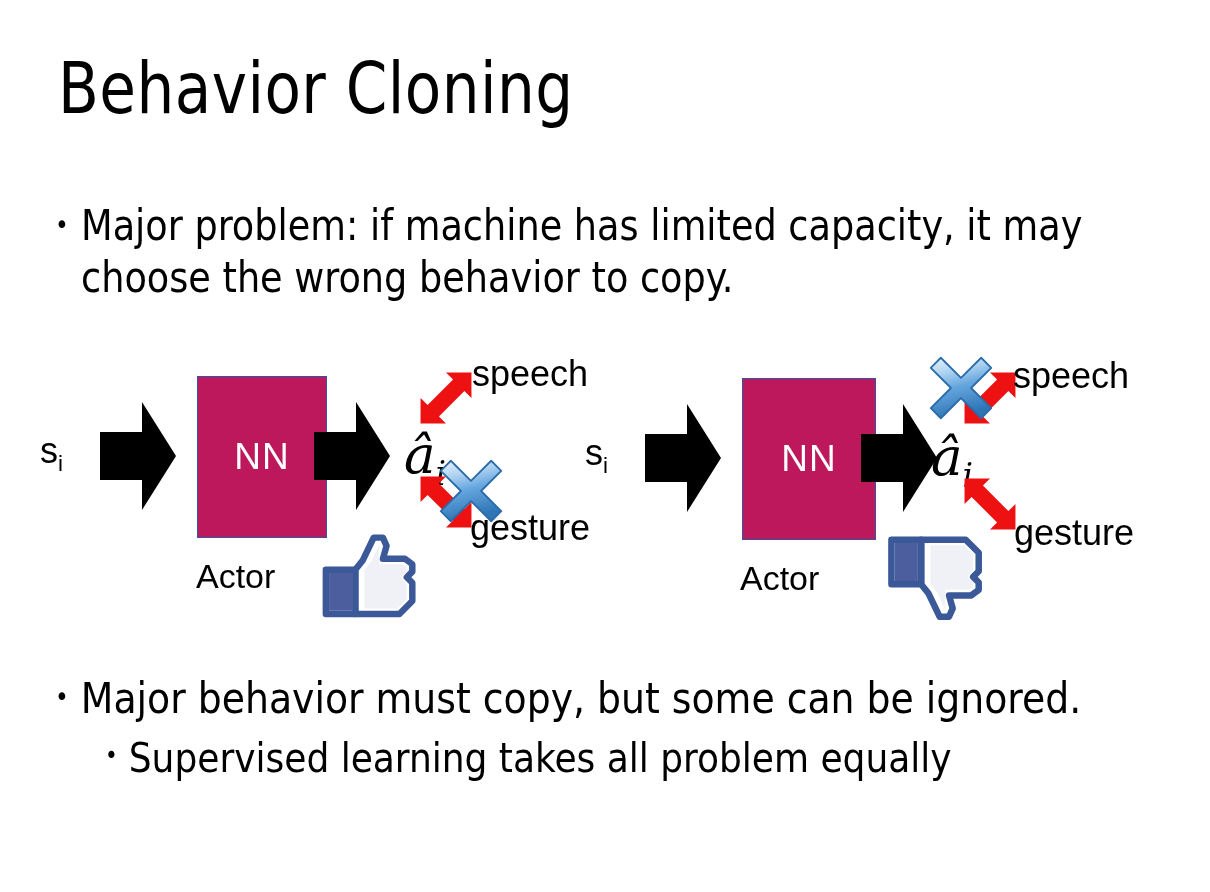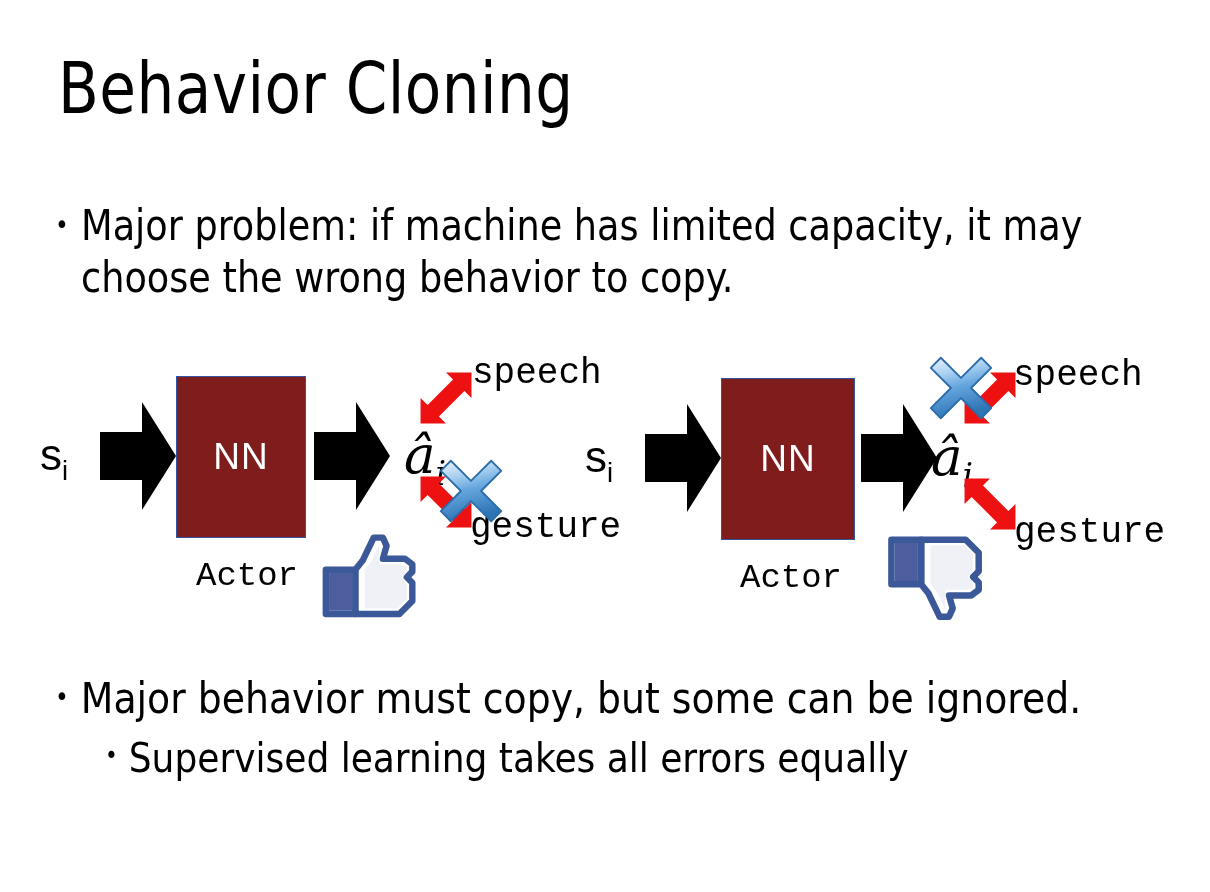--- a/index.html
+++ b/index.html
@@ -80,43 +80,44 @@
     font-size: 40px;
     line-height: 52px;
   }
   #bullet-3 .bullet-dot { font-size: 24px; padding: 12px 11px 0 0; }
 
   
   .diagram { position: absolute; top: 0; left: 0; }
 
   .nn-box {
     position: absolute;
-    background: #7f1d1d;
+    background: #be185d;
     border: 1px solid #2F55A4;
     box-sizing: border-box;
     display: flex;
     align-items: center;
     justify-content: center;
     color: #ffffff;
     font-family: "Liberation Sans", sans-serif;
     font-size: 37px;
     letter-spacing: 1px;
+    margin-left: 21px;
   }
 
   .label-plain {
     position: absolute;
-    font-family: Liberation Mono, monospace;
+    font-family: Liberation Sans, sans-serif;
     font-size: 34px;
     color: #000000;
     white-space: nowrap;
   }
   .label-state {
     position: absolute;
     font-family: "Liberation Sans", sans-serif;
-    font-size: 44px;
+    font-size: 36px;
     color: #000000;
     white-space: nowrap;
   }
   .label-state sub { font-size: 0.62em; }
 
   .label-action {
     position: absolute;
     font-family: "DejaVu Serif", "Liberation Serif", serif;
     font-style: italic;
     font-size: 53px;
@@ -287,17 +288,17 @@
   <div class="bullet-block" id="bullet-2">
     <div class="bullet-row">
       <span class="bullet-dot">•</span>
       <span class="bullet-text">Major behavior must copy, but some can be ignored.</span>
     </div>
   </div>
 
   <div class="bullet-block" id="bullet-3">
     <div class="bullet-row">
       <span class="bullet-dot">•</span>
-      <span class="bullet-text">Supervised learning takes all errors equally</span>
+      <span class="bullet-text">Supervised learning takes all problem equally</span>
     </div>
   </div>
 
 </div>
 
 </body></html>

